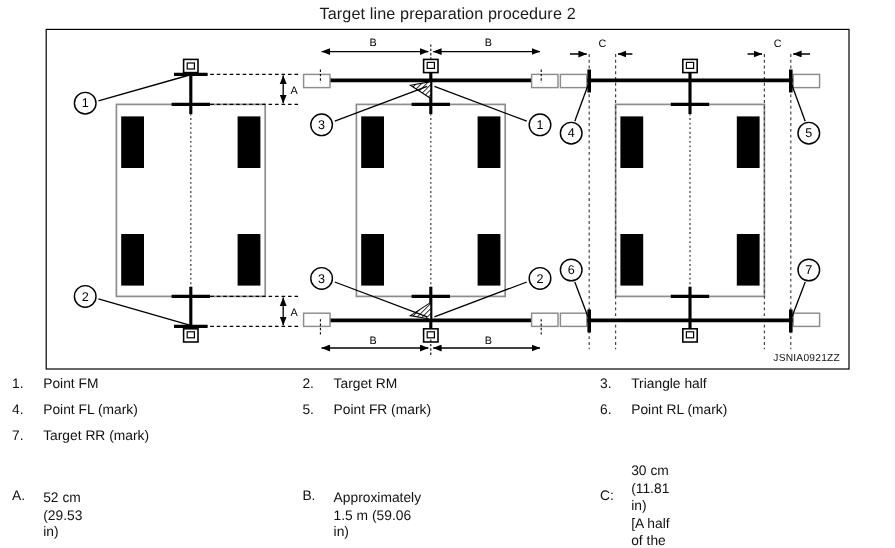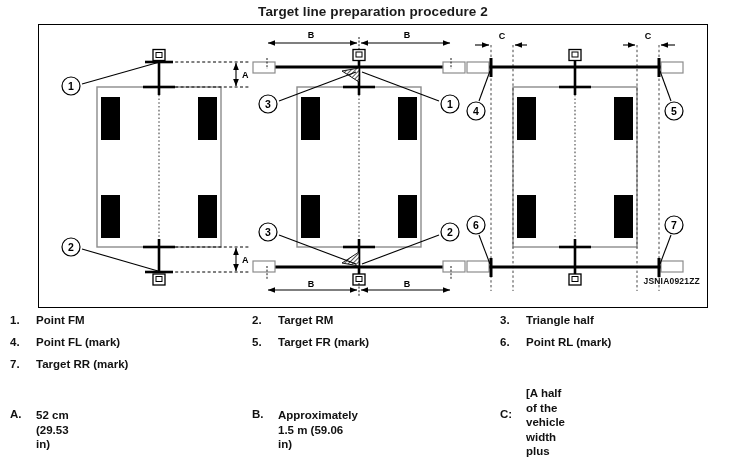--- a/index.html
+++ b/index.html
@@ -1,32 +1,32 @@
 <!DOCTYPE html>
 <html><head>
 <meta charset="utf-8">
 <style>
   html,body{margin:0;padding:0;background:#ffffff;}
   body{width:746px;height:457px;font-family:"Liberation Sans",sans-serif;color:#000;overflow:hidden;}
 
-  .page{position:relative;width:746px;height:357px;font-weight:bold;}
+  .page{position:relative;width:746px;height:357px;}
 
   
   .title{
     position:absolute;left:0;top:4px;width:746px;
     text-align:center;font-size:13.5px;color:#1a1a1a;letter-spacing:0.1px;
   }
 
   
   .figure-frame{
     position:absolute;left:38px;top:24px;width:670px;height:284px;
     border:1.6px solid #000;background:#fff;box-sizing:border-box;
   }
   .fig-code{
-    position:absolute;right:7px;bottom:21px;font-size:8.5px;
+    position:absolute;right:7px;bottom:4px;font-size:8.5px;
     letter-spacing:0.2px;color:#111;
   }
   .fig-svg{position:absolute;left:0;top:0;}
 
   
   .legend{
     position:absolute;left:0;top:314px;width:746px;height:72px;
   }
   .legend-row{position:absolute;left:0;width:746px;height:22px;}
   .legend-item{position:absolute;font-size:11.5px;color:#111;white-space:nowrap;}
@@ -253,21 +253,21 @@
       </div>
     </div>
 
     <div class="legend-row" style="top:22px;">
       <div class="legend-item" style="left:10px;">
         <span class="legend-num">4.</span>
         <span class="legend-txt">Point FL (mark)</span>
       </div>
       <div class="legend-item" style="left:252px;">
         <span class="legend-num">5.</span>
-        <span class="legend-txt">Target FR (mark)</span>
+        <span class="legend-txt">Point FR (mark)</span>
       </div>
       <div class="legend-item" style="left:500px;">
         <span class="legend-num">6.</span>
         <span class="legend-txt">Point RL (mark)</span>
       </div>
     </div>
 
     <div class="legend-row" style="top:44px;">
       <div class="legend-item" style="left:10px;">
         <span class="legend-num">7.</span>
@@ -288,19 +288,20 @@
     <div class="note" style="left:252px;top:22px;">
       <span class="note-key">B.</span>
       <span class="note-val">
         <span>Approximately 1.5 m (59.06 in)</span>
       </span>
     </div>
 
     <div class="note" style="left:500px;top:0px;">
       <span class="note-key" style="top:22px;">C:</span>
       <span class="note-val">
+        <span>30 cm (11.81 in)</span>
         <span>[A half of the vehicle width plus 30</span>
 
       </span>
     </div>
   </div>
 
 </div>
 
 </body></html>

